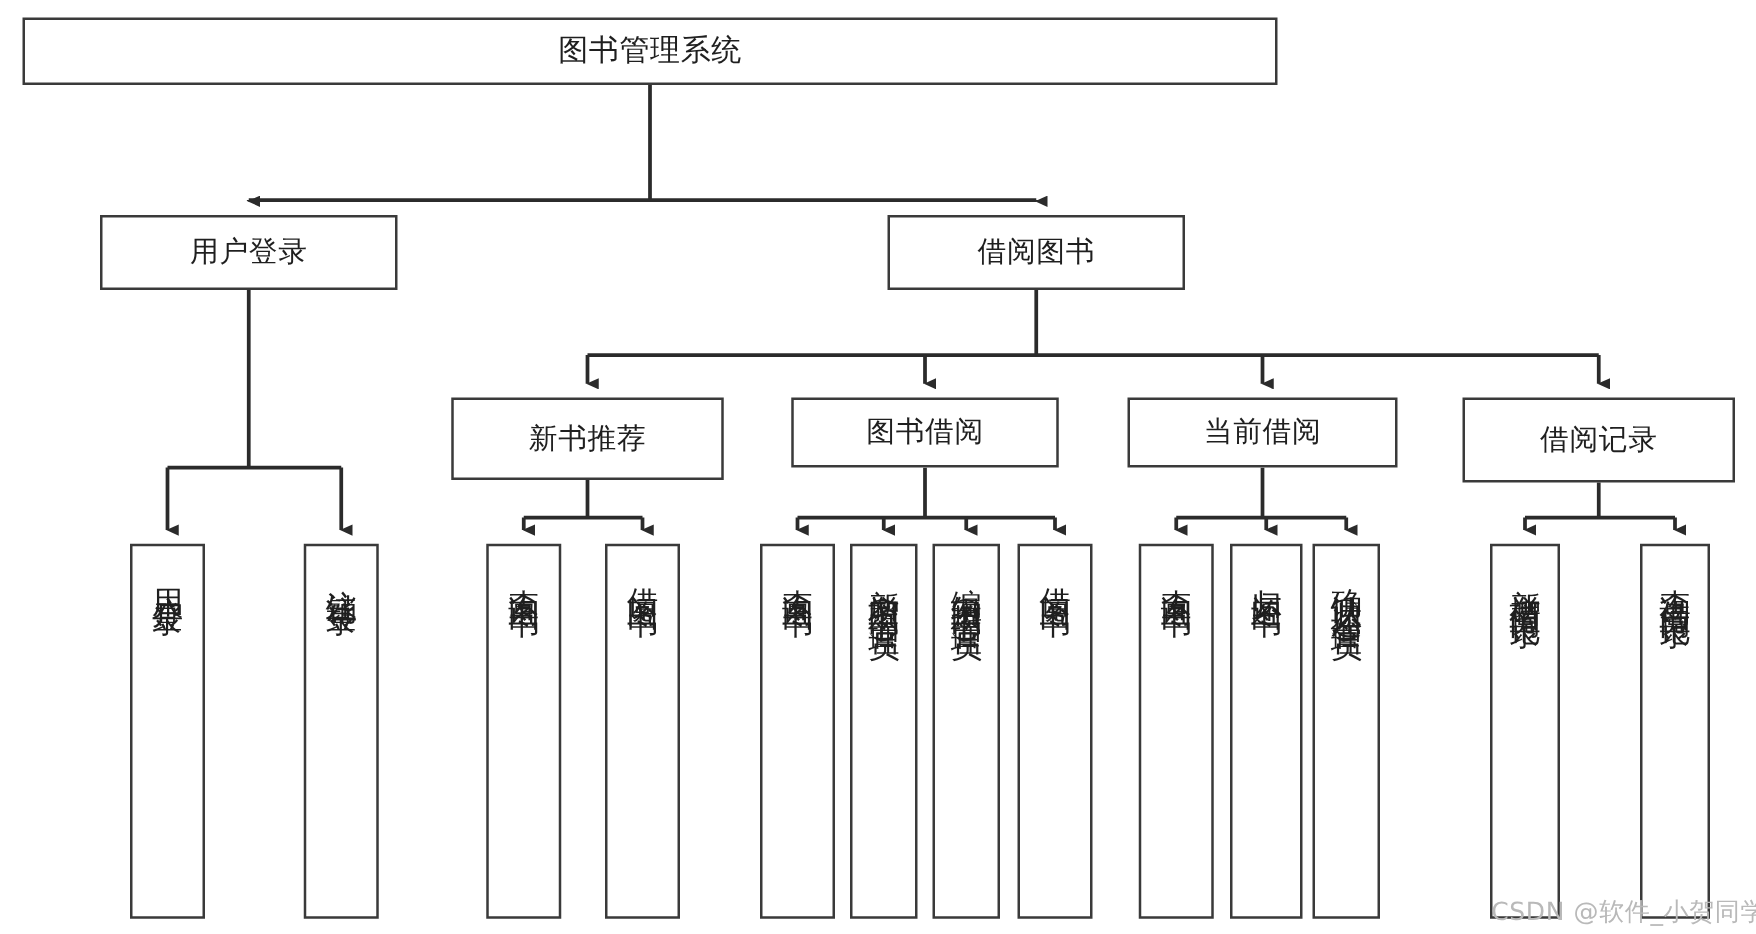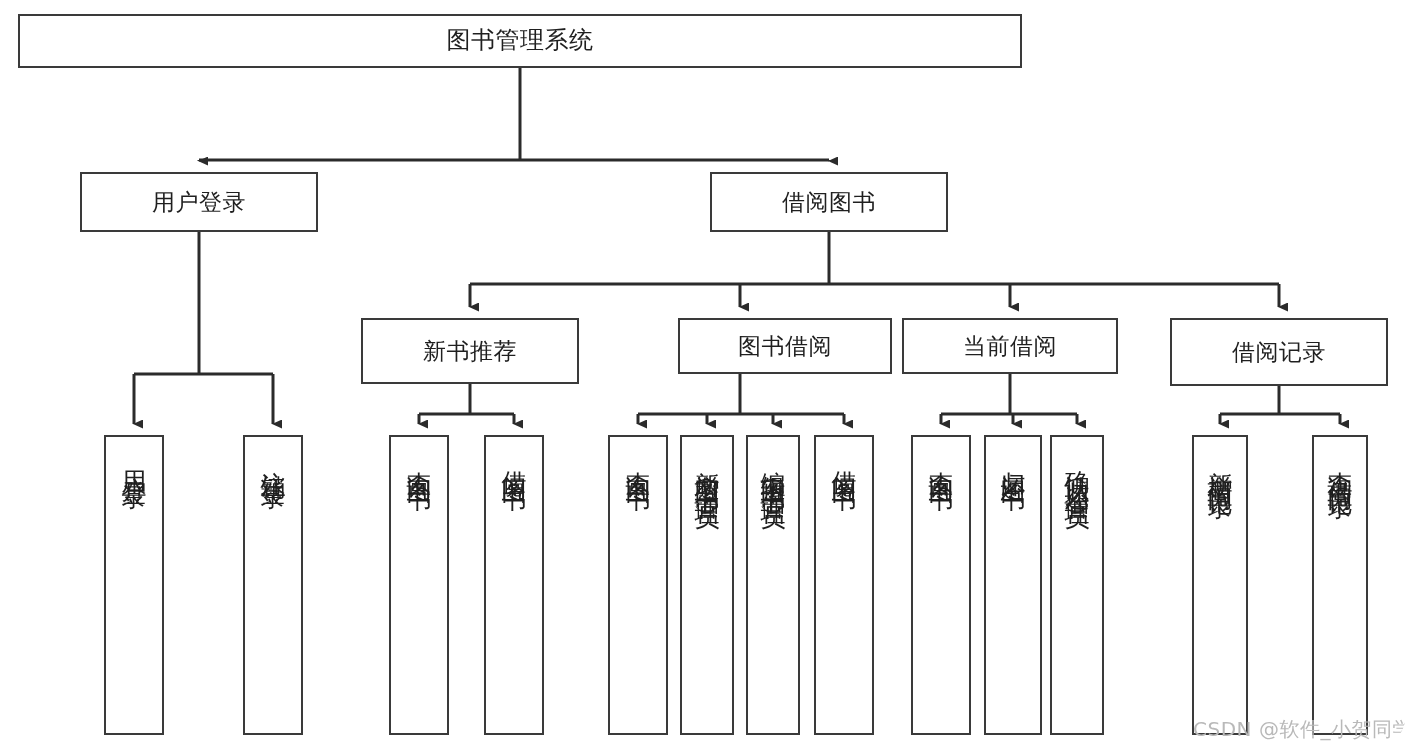--- a/index.html
+++ b/index.html
@@ -9,21 +9,20 @@
   }
   body {
     font-family: "DejaVu Sans", "Liberation Sans", sans-serif;
   }
   #canvas {
     position: relative;
     width: 1405px;
     height: 747px;
     background: #ffffff;
     overflow: hidden;
-    border-radius: 29px;
   }
   svg.links {
     position: absolute;
     left: 0;
     top: 0;
     width: 1405px;
     height: 747px;
     pointer-events: none;
   }
   .node {
@@ -121,21 +120,21 @@
       </div>
       <div class="node horizontal" style="left: 80px; top: 172px; width: 238px; height: 60px;">
         <span class="node-label">用户登录</span>
       </div>
       <div class="node horizontal" style="left: 710px; top: 172px; width: 238px; height: 60px;">
         <span class="node-label">借阅图书</span>
       </div>
       <div class="node horizontal" style="left: 361px; top: 318px; width: 218px; height: 66px;">
         <span class="node-label">新书推荐</span>
       </div>
-      <div class="node horizontal" style="left: 633px; top: 318px; width: 214px; height: 56px; margin-left: 45px;">
+      <div class="node horizontal" style="left: 633px; top: 318px; width: 214px; height: 56px;">
         <span class="node-label">图书借阅</span>
       </div>
       <div class="node horizontal" style="left: 902px; top: 318px; width: 216px; height: 56px;">
         <span class="node-label">当前借阅</span>
       </div>
       <div class="node horizontal" style="left: 1170px; top: 318px; width: 218px; height: 68px;">
         <span class="node-label">借阅记录</span>
       </div>
       <div class="node vertical" style="left: 104px; top: 435px; width: 60px; height: 300px;">
         <span class="node-label">用户登录</span>

